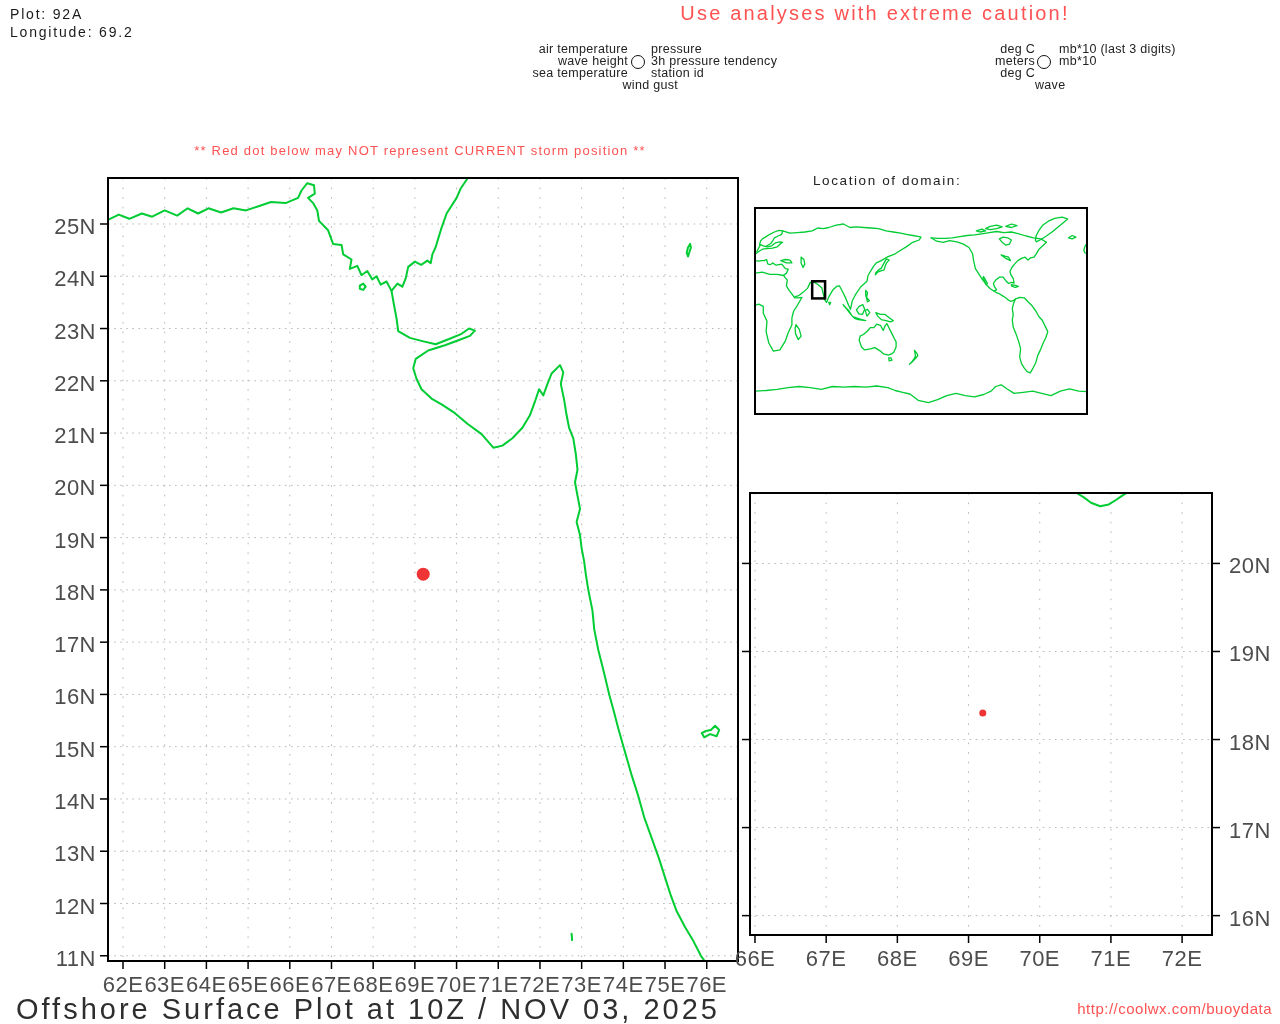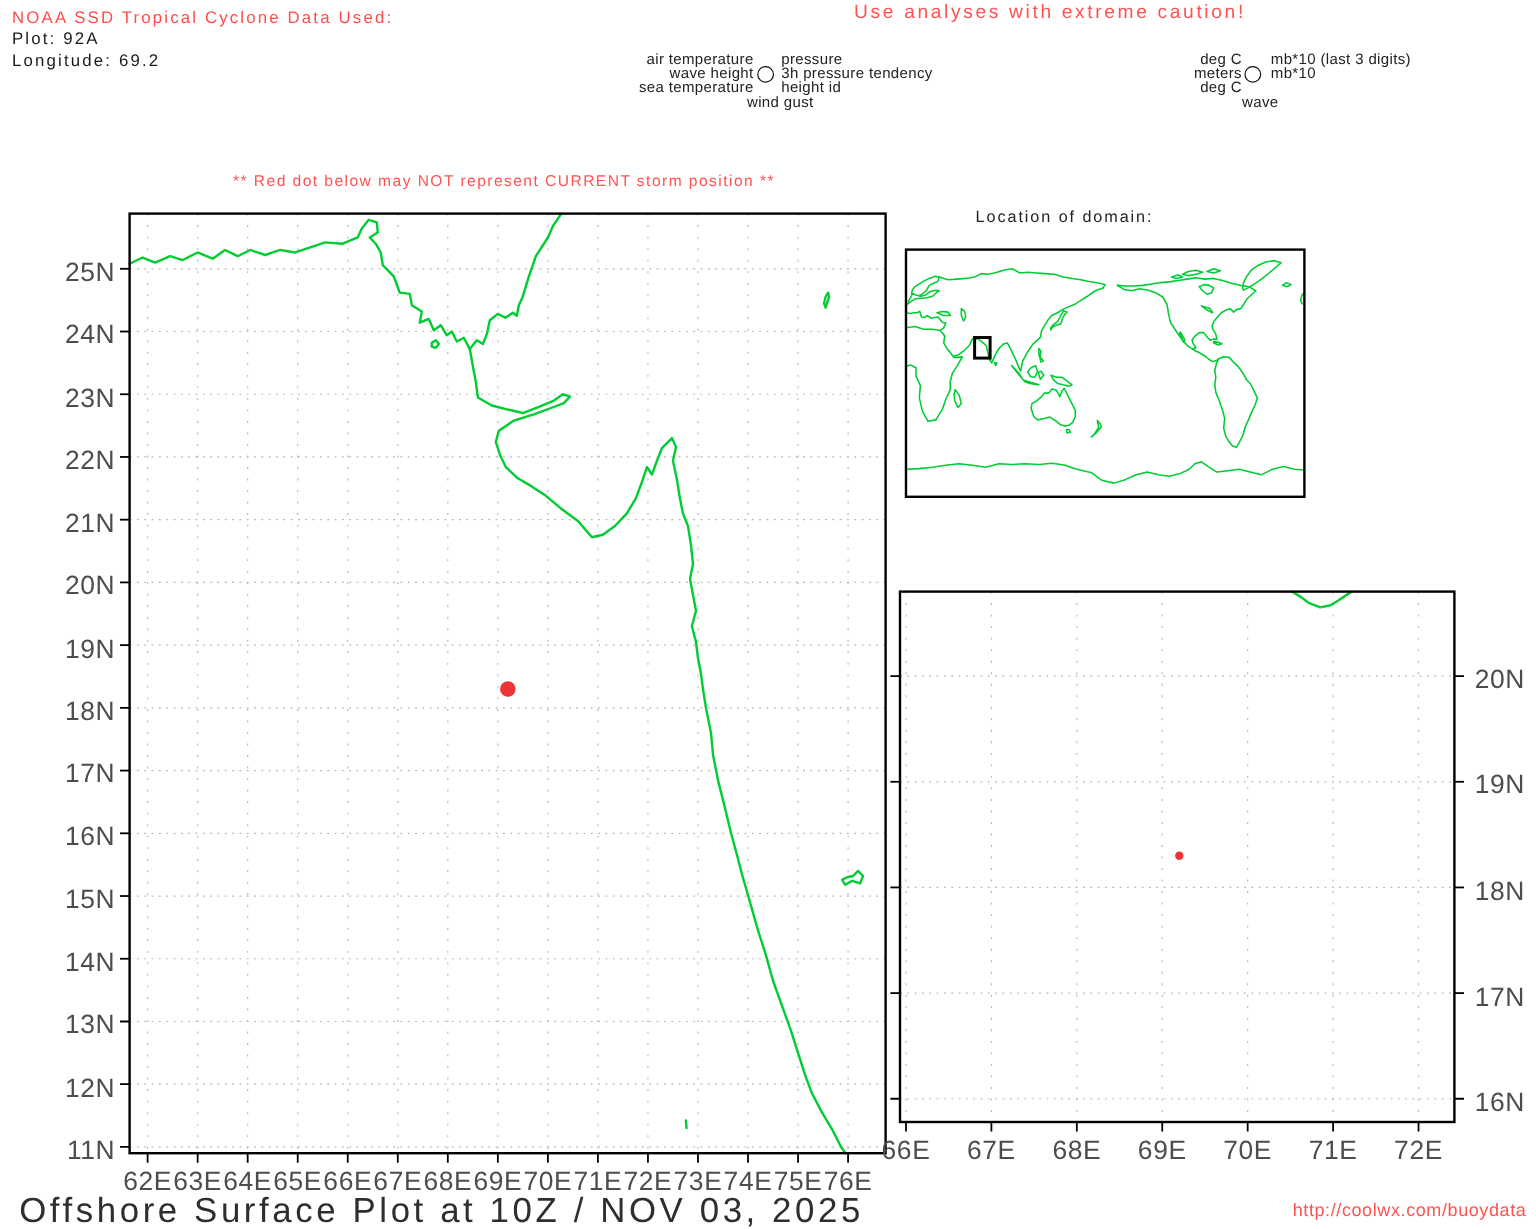--- a/index.html
+++ b/index.html
@@ -4,51 +4,50 @@
 <style>
   html,body{margin:0;padding:0;}
   body{
     width:1280px;height:1024px;position:relative;background:#ffffff;
     font-family:"Liberation Sans", sans-serif;overflow:hidden;
   }
   .abs{position:absolute;white-space:nowrap;}
   .hdr-line{font-size:14px;letter-spacing:1.8px;color:#1a1a1a;height:18px;}
   .hdr-red{color:#ff4d4d;}
   .hdr-bold{color:#ff2e2e;font-weight:bold;}
-  .caution{font-size:16px;letter-spacing:2.2px;color:#ff5252;text-align:center;}
+  .caution{font-size:20px;letter-spacing:2.2px;color:#ff5252;text-align:center;}
   .leg{font-size:12.5px;letter-spacing:0.3px;color:#222;}
   .leg-r{text-align:right;}
   .leg-circle{width:12px;height:12px;border:1.6px solid #111;border-radius:50%;background:#fff;}
   .warning{font-size:13px;letter-spacing:1.2px;color:#ff5252;text-align:center;}
   .inset-title{font-size:13.5px;letter-spacing:1.6px;color:#222;}
   .tick-label{position:absolute;font-size:22px;color:#4d4d4d;letter-spacing:0.5px;white-space:nowrap;}
   .footer-title{font-size:29px;letter-spacing:3px;color:#2e2e2e;}
   .footer-url{font-size:15px;letter-spacing:0.5px;color:#ff5252;text-align:right;}
   #plot-svg{position:absolute;left:0;top:0;}
 </style>
 </head>
 <body>
 
 <div class="abs" style="left:10px;top:6px;">
-  <div class="hdr-line hdr-red">NOAA SSD Tropical Cyclone Data Used:</div>
   <div class="hdr-line">Plot: 92A</div>
   <div class="hdr-line">Longitude: 69.2</div>
 </div>
 
 <div class="abs caution" style="left:575px;top:2px;width:600px;">Use analyses with extreme caution!</div>
 
 <div>
   <div class="abs leg leg-r" style="left:428px;top:42px;width:200px;">air temperature</div>
   <div class="abs leg leg-r" style="left:428px;top:54px;width:200px;">wave height</div>
   <div class="abs leg leg-r" style="left:428px;top:66px;width:200px;">sea temperature</div>
   <div class="abs leg leg-r" style="left:478px;top:78px;width:200px;">wind gust</div>
   <div class="abs leg-circle" style="left:631px;top:55px;"></div>
   <div class="abs leg" style="left:651px;top:42px;">pressure</div>
   <div class="abs leg" style="left:651px;top:54px;">3h pressure tendency</div>
-  <div class="abs leg" style="left:651px;top:66px;">height id</div>
+  <div class="abs leg" style="left:651px;top:66px;">station id</div>
 </div>
 
 <div>
   <div class="abs leg leg-r" style="left:835px;top:42px;width:200px;">deg C</div>
   <div class="abs leg leg-r" style="left:835px;top:54px;width:200px;">meters</div>
   <div class="abs leg leg-r" style="left:835px;top:66px;width:200px;">deg C</div>
   <div class="abs leg" style="left:1035px;top:78px;">wave</div>
   <div class="abs leg-circle" style="left:1037px;top:55px;"></div>
   <div class="abs leg" style="left:1059px;top:42px;">mb*10 (last 3 digits)</div>
   <div class="abs leg" style="left:1059px;top:54px;">mb*10</div>

